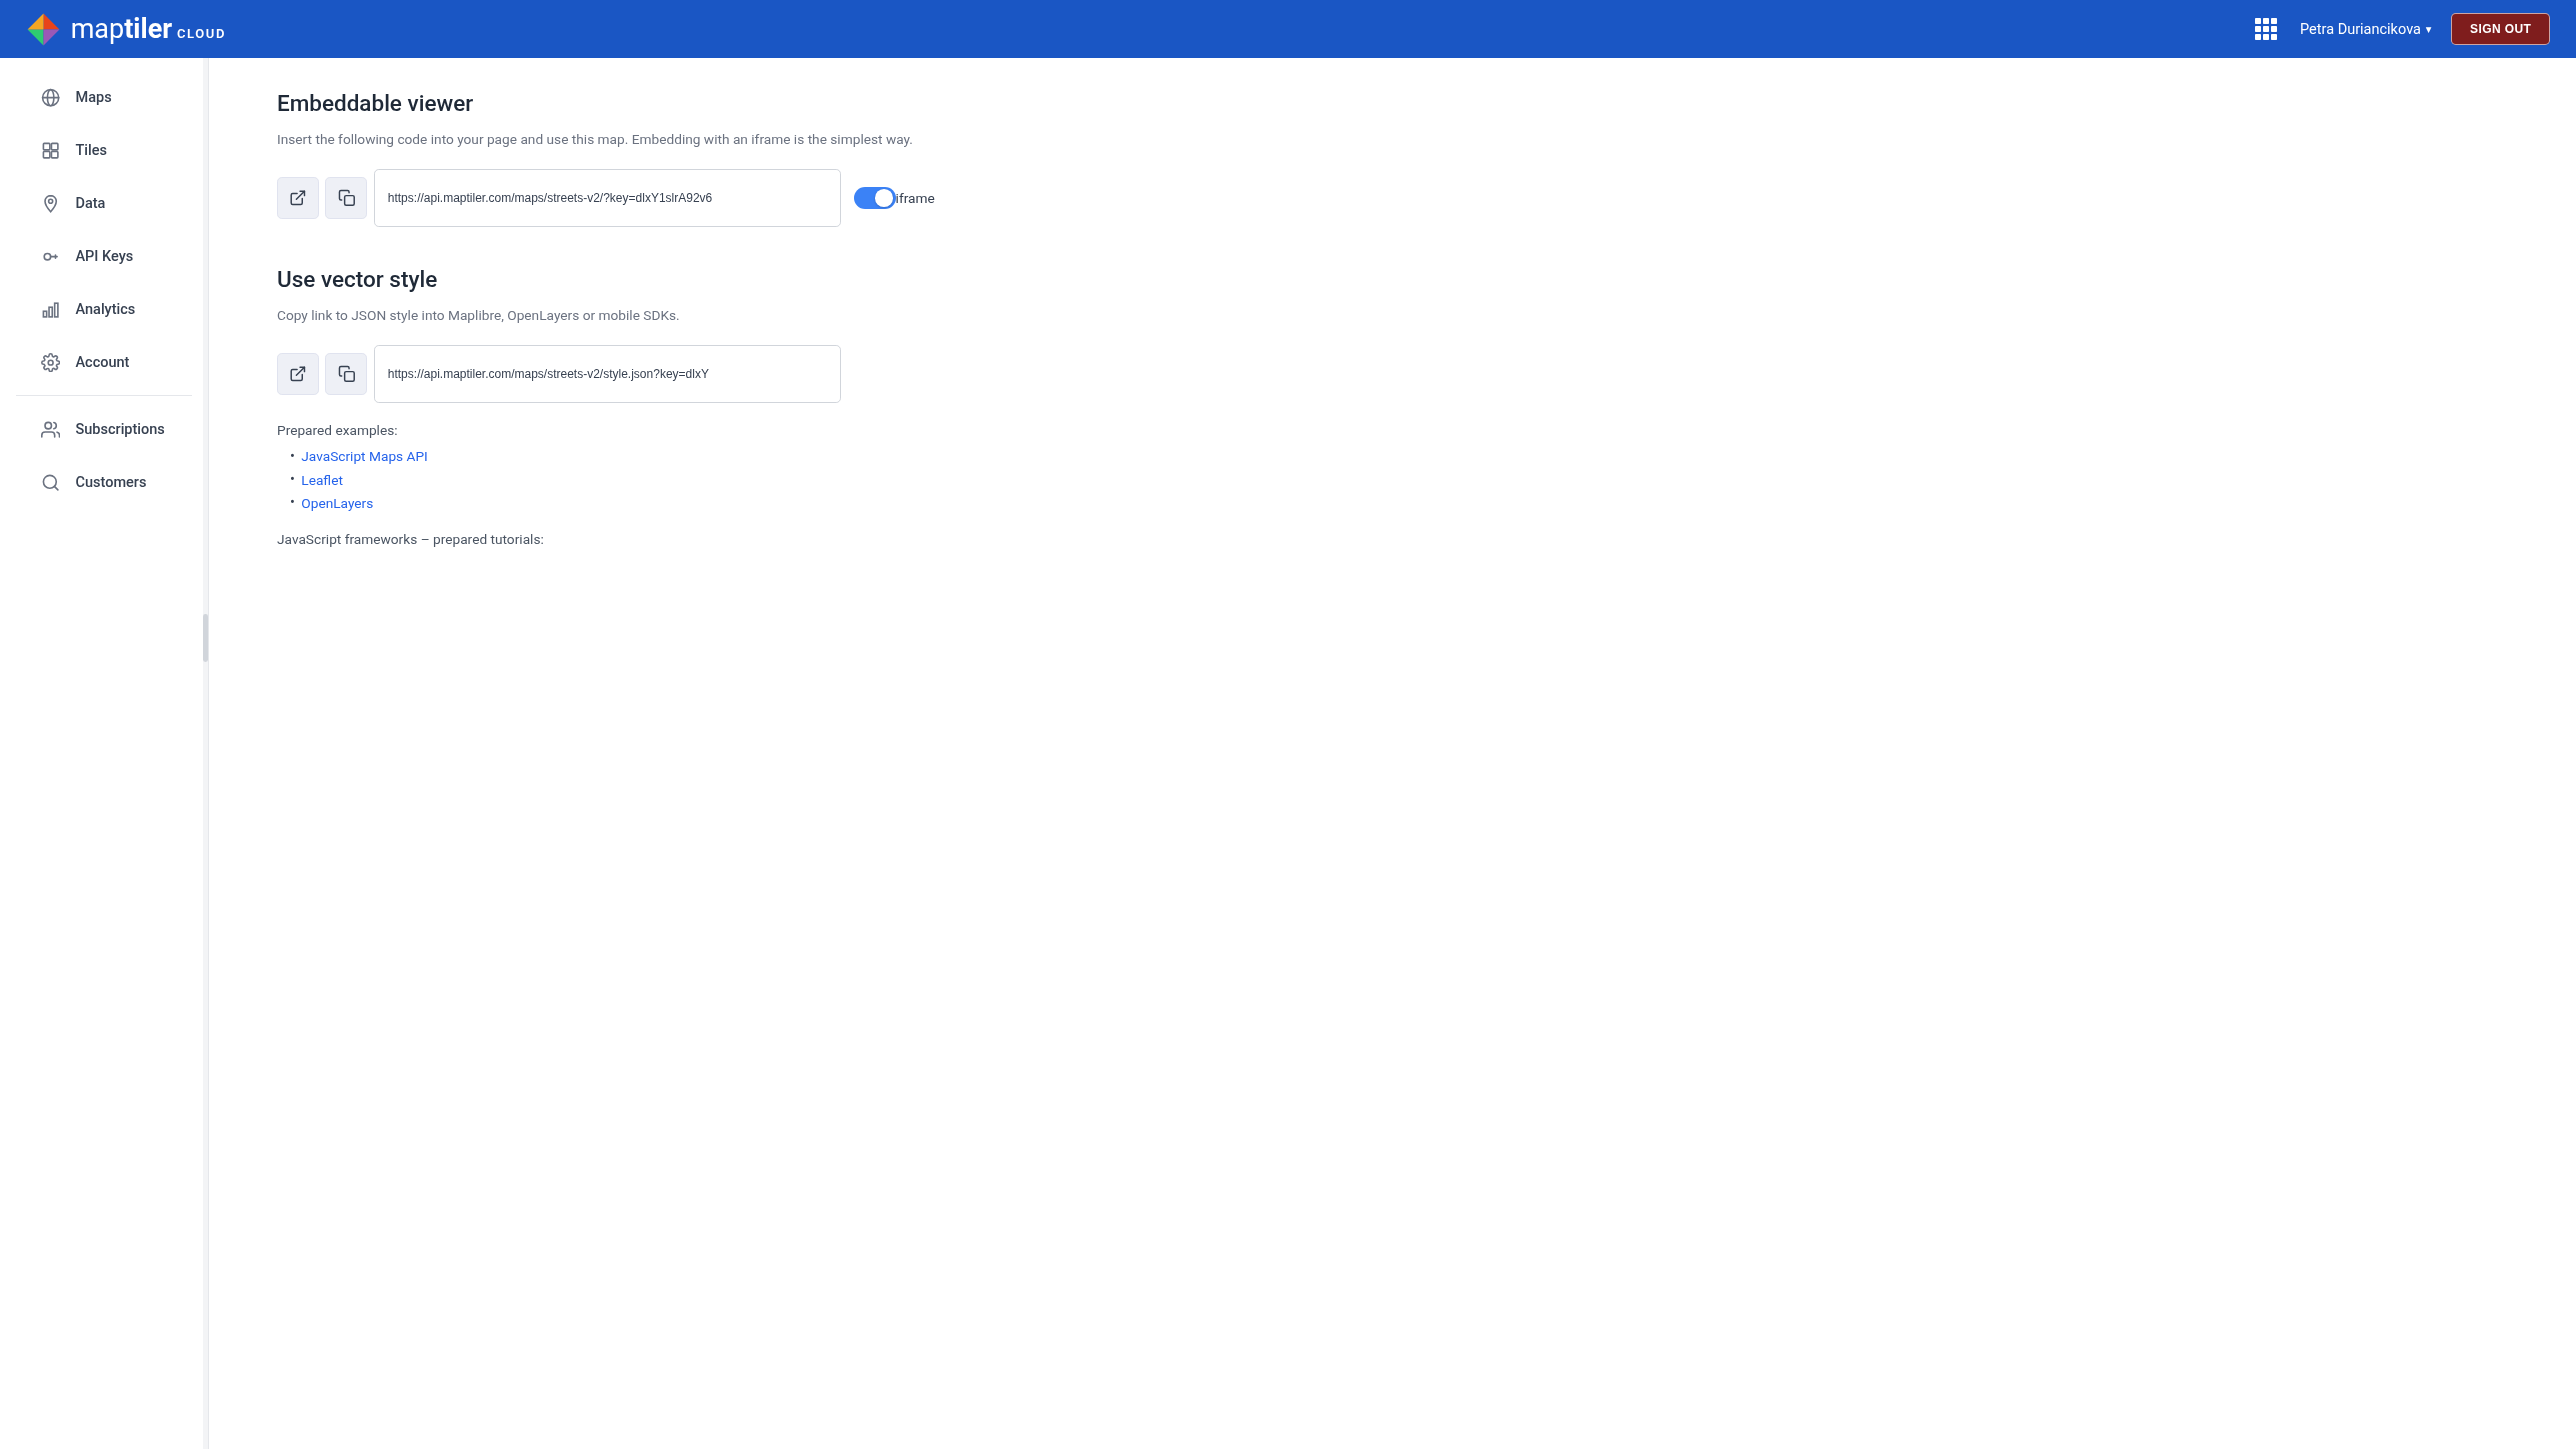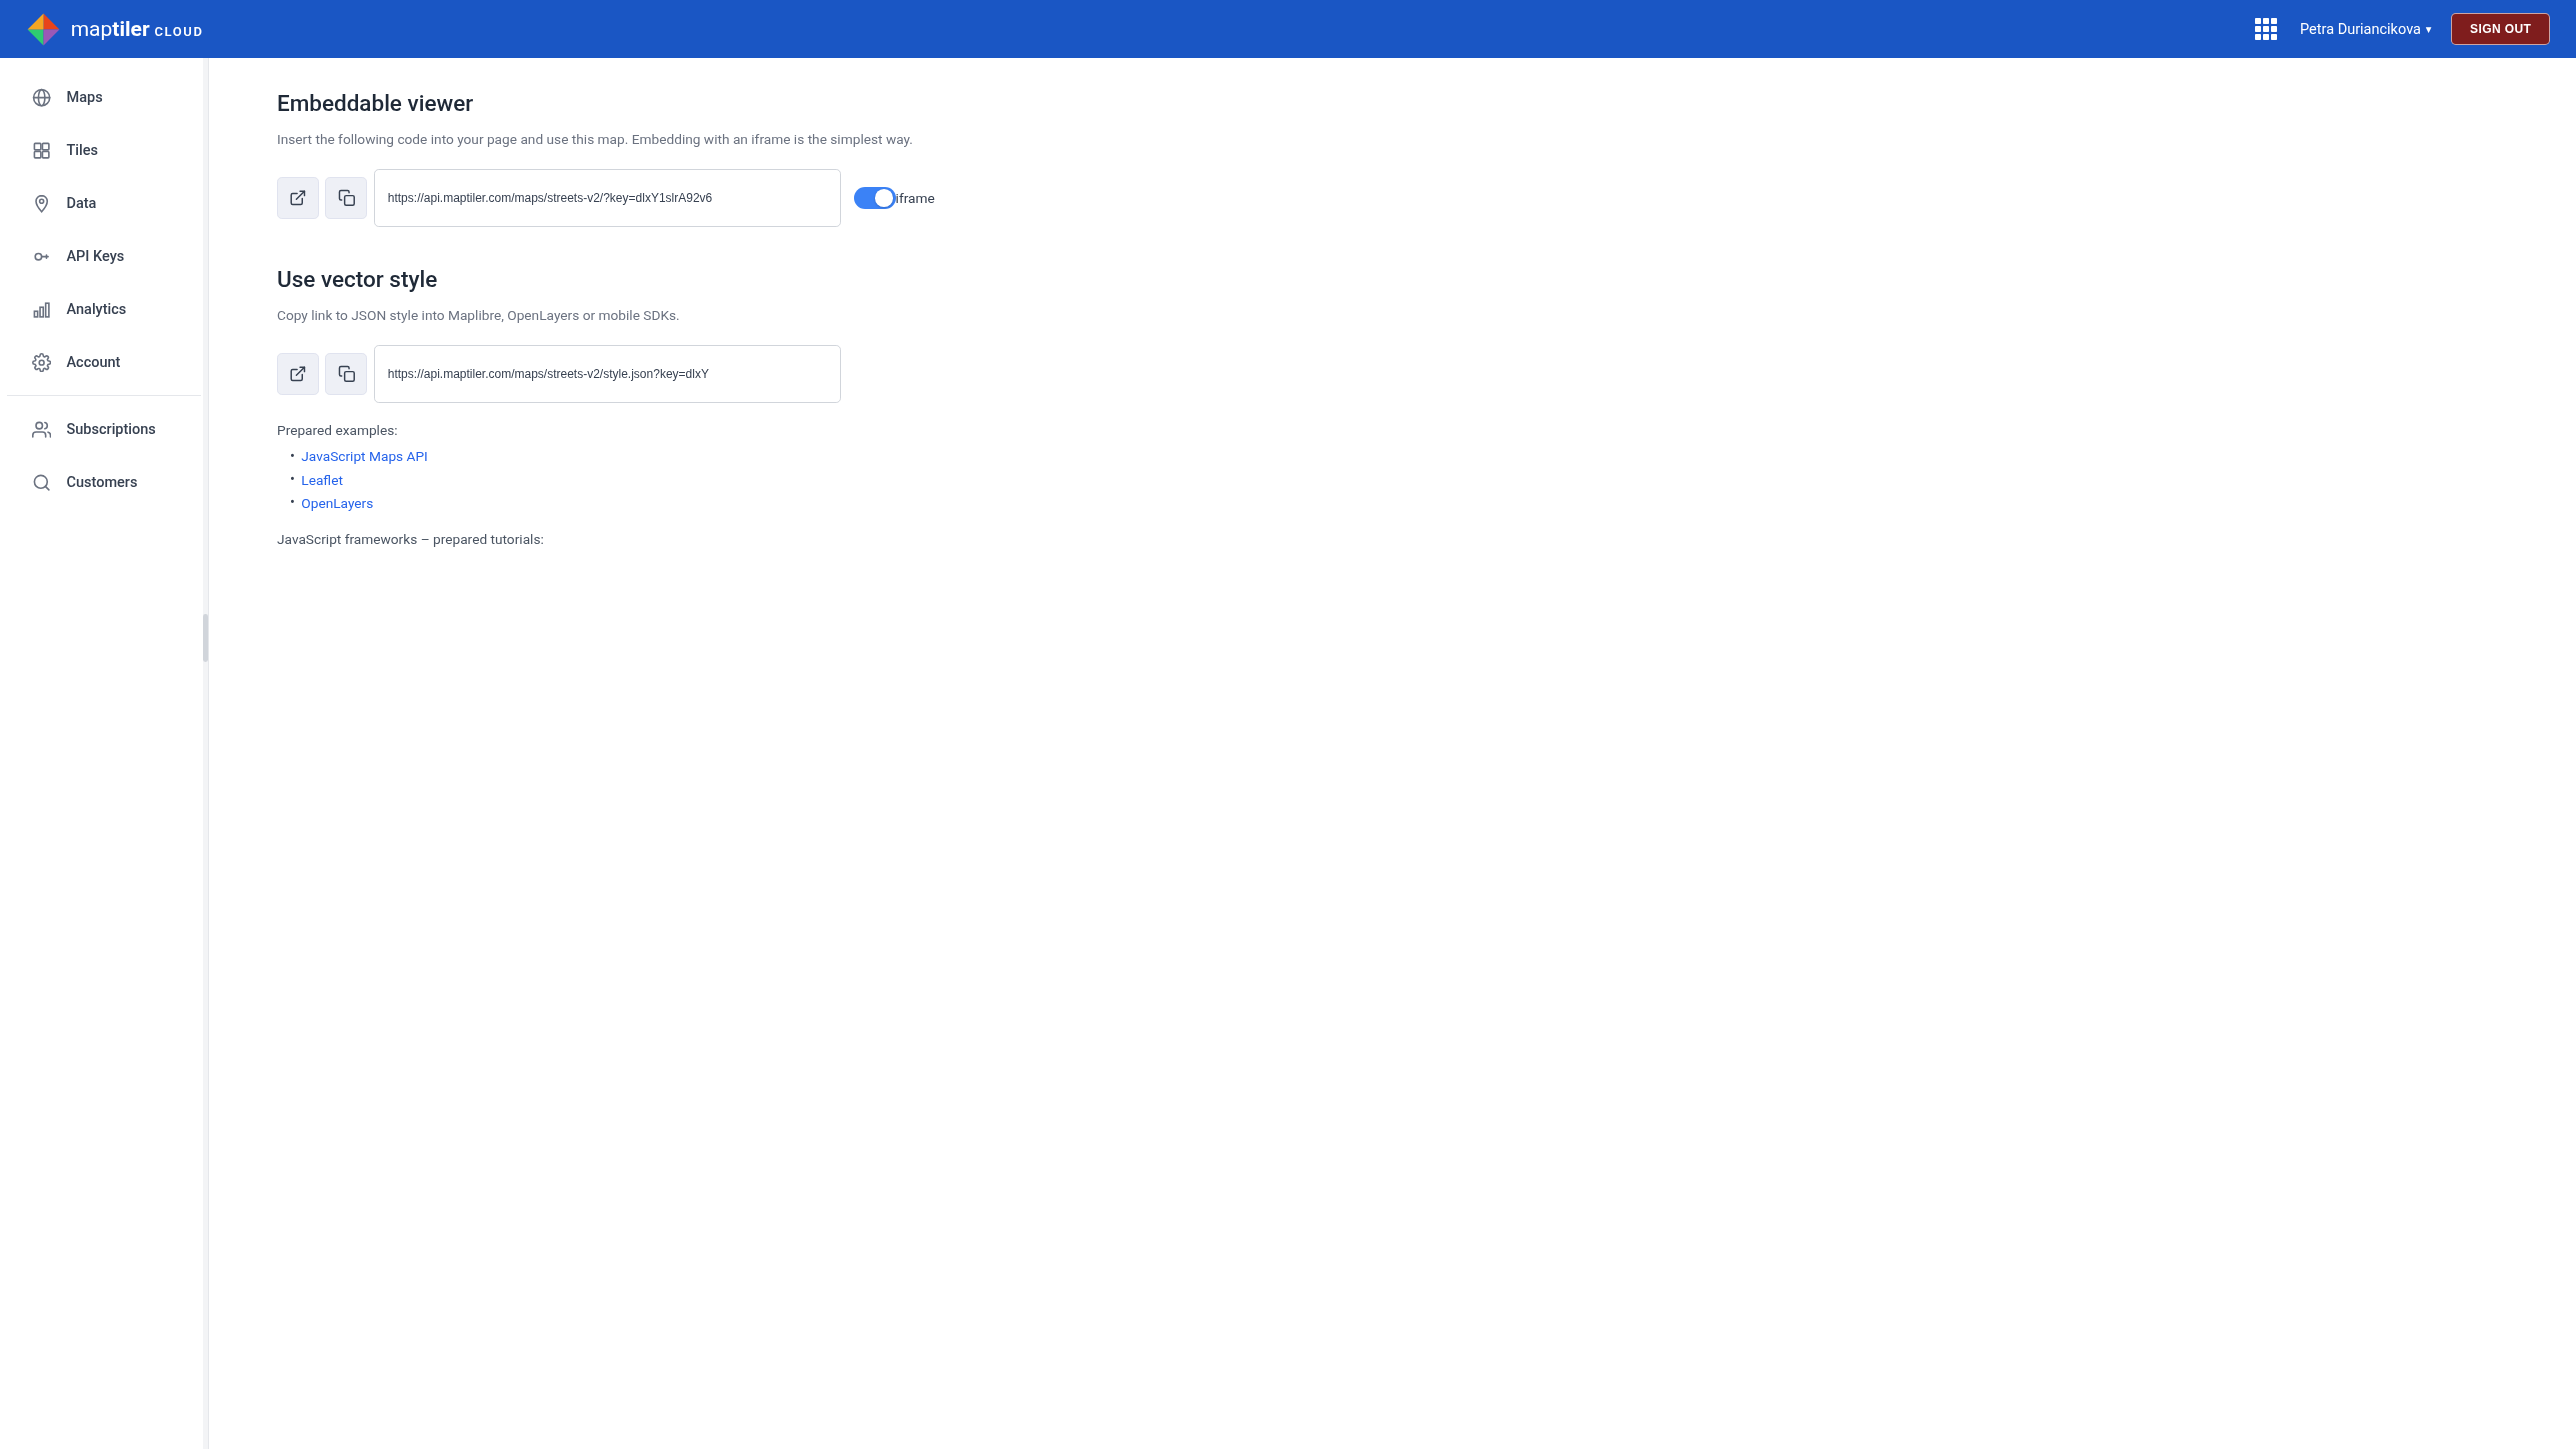--- a/index.html
+++ b/index.html
@@ -62,21 +62,21 @@
 
     
     .sidebar {
       width: 209px;
       background: white;
       border-right: 0.8px solid #e5e7eb;
       overflow-y: auto;
       flex-shrink: 0;
       position: relative;
     }
-    .sidebar-nav { padding: 13px 7px; }
+    .sidebar-nav { padding: 13px 16px; }
     .nav-item {
       display: flex;
       align-items: center;
       gap: 13px;
       padding: 14.5px 22.5px;
       color: #374151;
       font-size: 14.5px;
       font-weight: 500;
       cursor: pointer;
       text-decoration: none;
@@ -212,21 +212,21 @@
   <div class="header-left">
 
     <svg class="logo-svg" viewBox="0 0 44 44" xmlns="http://www.w3.org/2000/svg">
       <polygon points="22,2 42,22 22,42 2,22" fill="#1a56c4"></polygon>
       <polygon points="22,2 42,22 22,22" fill="#e8441a"></polygon>
       <polygon points="2,22 22,22 22,42" fill="#2ecc71"></polygon>
       <polygon points="22,2 22,22 2,22" fill="#f5a623"></polygon>
       <polygon points="42,22 22,42 22,22" fill="#9b59b6"></polygon>
     </svg>
     <div style="display:flex;align-items:baseline;gap:1.6px;">
-      <span style="color:white;font-size:21px;font-weight:400;">
+      <span style="color:white;font-size:27px;font-weight:400;">
         <span style="font-weight:400;">map</span><span style="font-weight:700;">tiler</span>
       </span>
       <span class="logo-cloud">CLOUD</span>
     </div>
   </div>
   <div class="header-right">
     <div class="grid-icon">
       <div class="grid-dot"></div>
         <div class="grid-dot"></div>
         <div class="grid-dot"></div>

